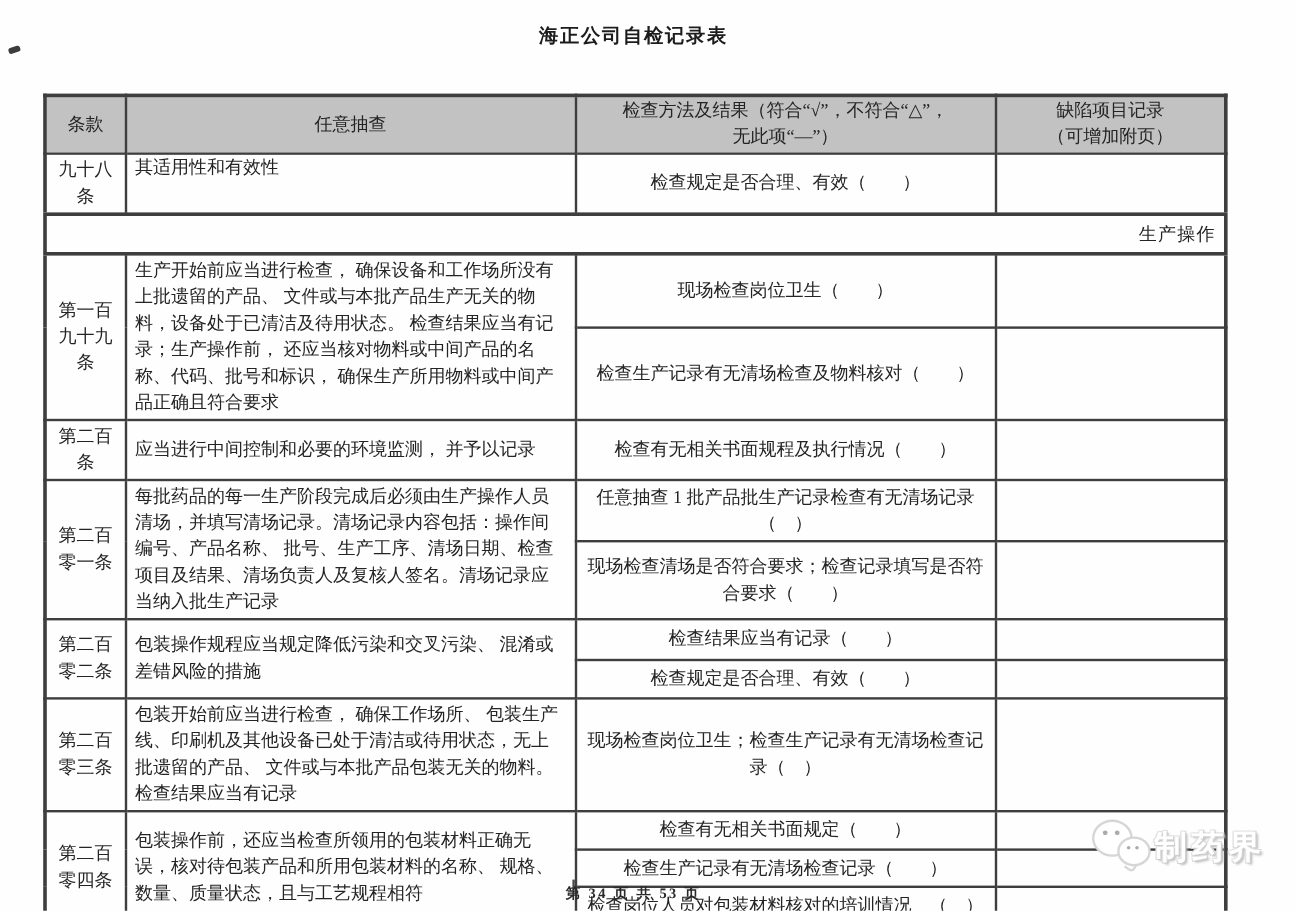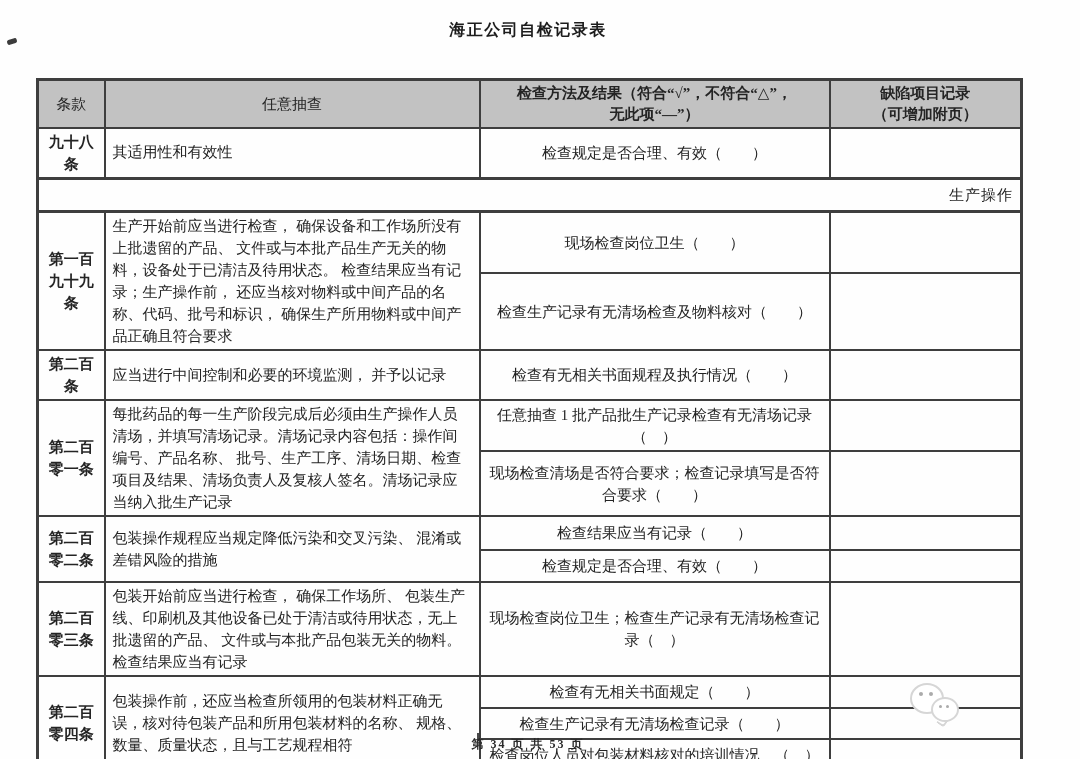--- a/index.html
+++ b/index.html
@@ -16,24 +16,24 @@
     position:absolute; top:78px; left:36px; width:984px;
     border-collapse:collapse; table-layout:fixed;
   }
   col.c1 { width:67px; } col.c2 { width:375px; } col.c3 { width:350px; } col.c4 { width:192px; }
   th, td {
     border:2px solid #3e3e3e; font-size:15px; font-weight:normal;
     padding:2px 7px; vertical-align:middle; color:#242424; overflow:hidden;
   }
   table.doc { border:3px solid #3e3e3e; }
   thead th { background:#c2c2c2; text-align:center; line-height:21px; padding:2px 3px; }
-  .prewrap { white-space:pre-line;font-weight:bold; }
+  .prewrap { white-space:pre-line; }
   td.clause { text-align:center; line-height:22px; padding:2px 2px; }
   td.content { line-height:22px; text-align:left; }
-  td.content.top { vertical-align:top; padding-top:12px;margin-top:40px; }
+  td.content.top { vertical-align:top; padding-top:0;margin-top:40px; }
   td.method { line-height:22px; text-align:center; }
   tr.section-row > td { text-align:right; border-top:3px solid #3e3e3e; border-bottom:3px solid #3e3e3e; letter-spacing:1px; }
   .footer {
     position:absolute; top:736px; left:36px; width:984px; text-align:center;
     font-size:12px; font-weight:600; letter-spacing:2px; color:#2a2a2a;
   }
   
   .scan-mark { position:absolute; left:7px; top:39px; width:10px; height:5px;
     background:#3c3c3c; border-radius:2px; transform:rotate(-18deg); }
   .scan-tick { position:absolute; left:477px; top:733px; width:2px; height:8px; background:#4a4a4a; }
@@ -171,13 +171,14 @@
 <div class="watermark">
   <div class="bubble bubble-big">
     <span class="eye l"></span>
       <span class="eye r"></span>
   </div>
   <div class="bubble-tail"></div>
   <div class="bubble bubble-small">
     <span class="eye l"></span>
       <span class="eye r"></span>
   </div>
+  <div class="watermark-text">制药界</div>
 </div>
 
 </body></html>

